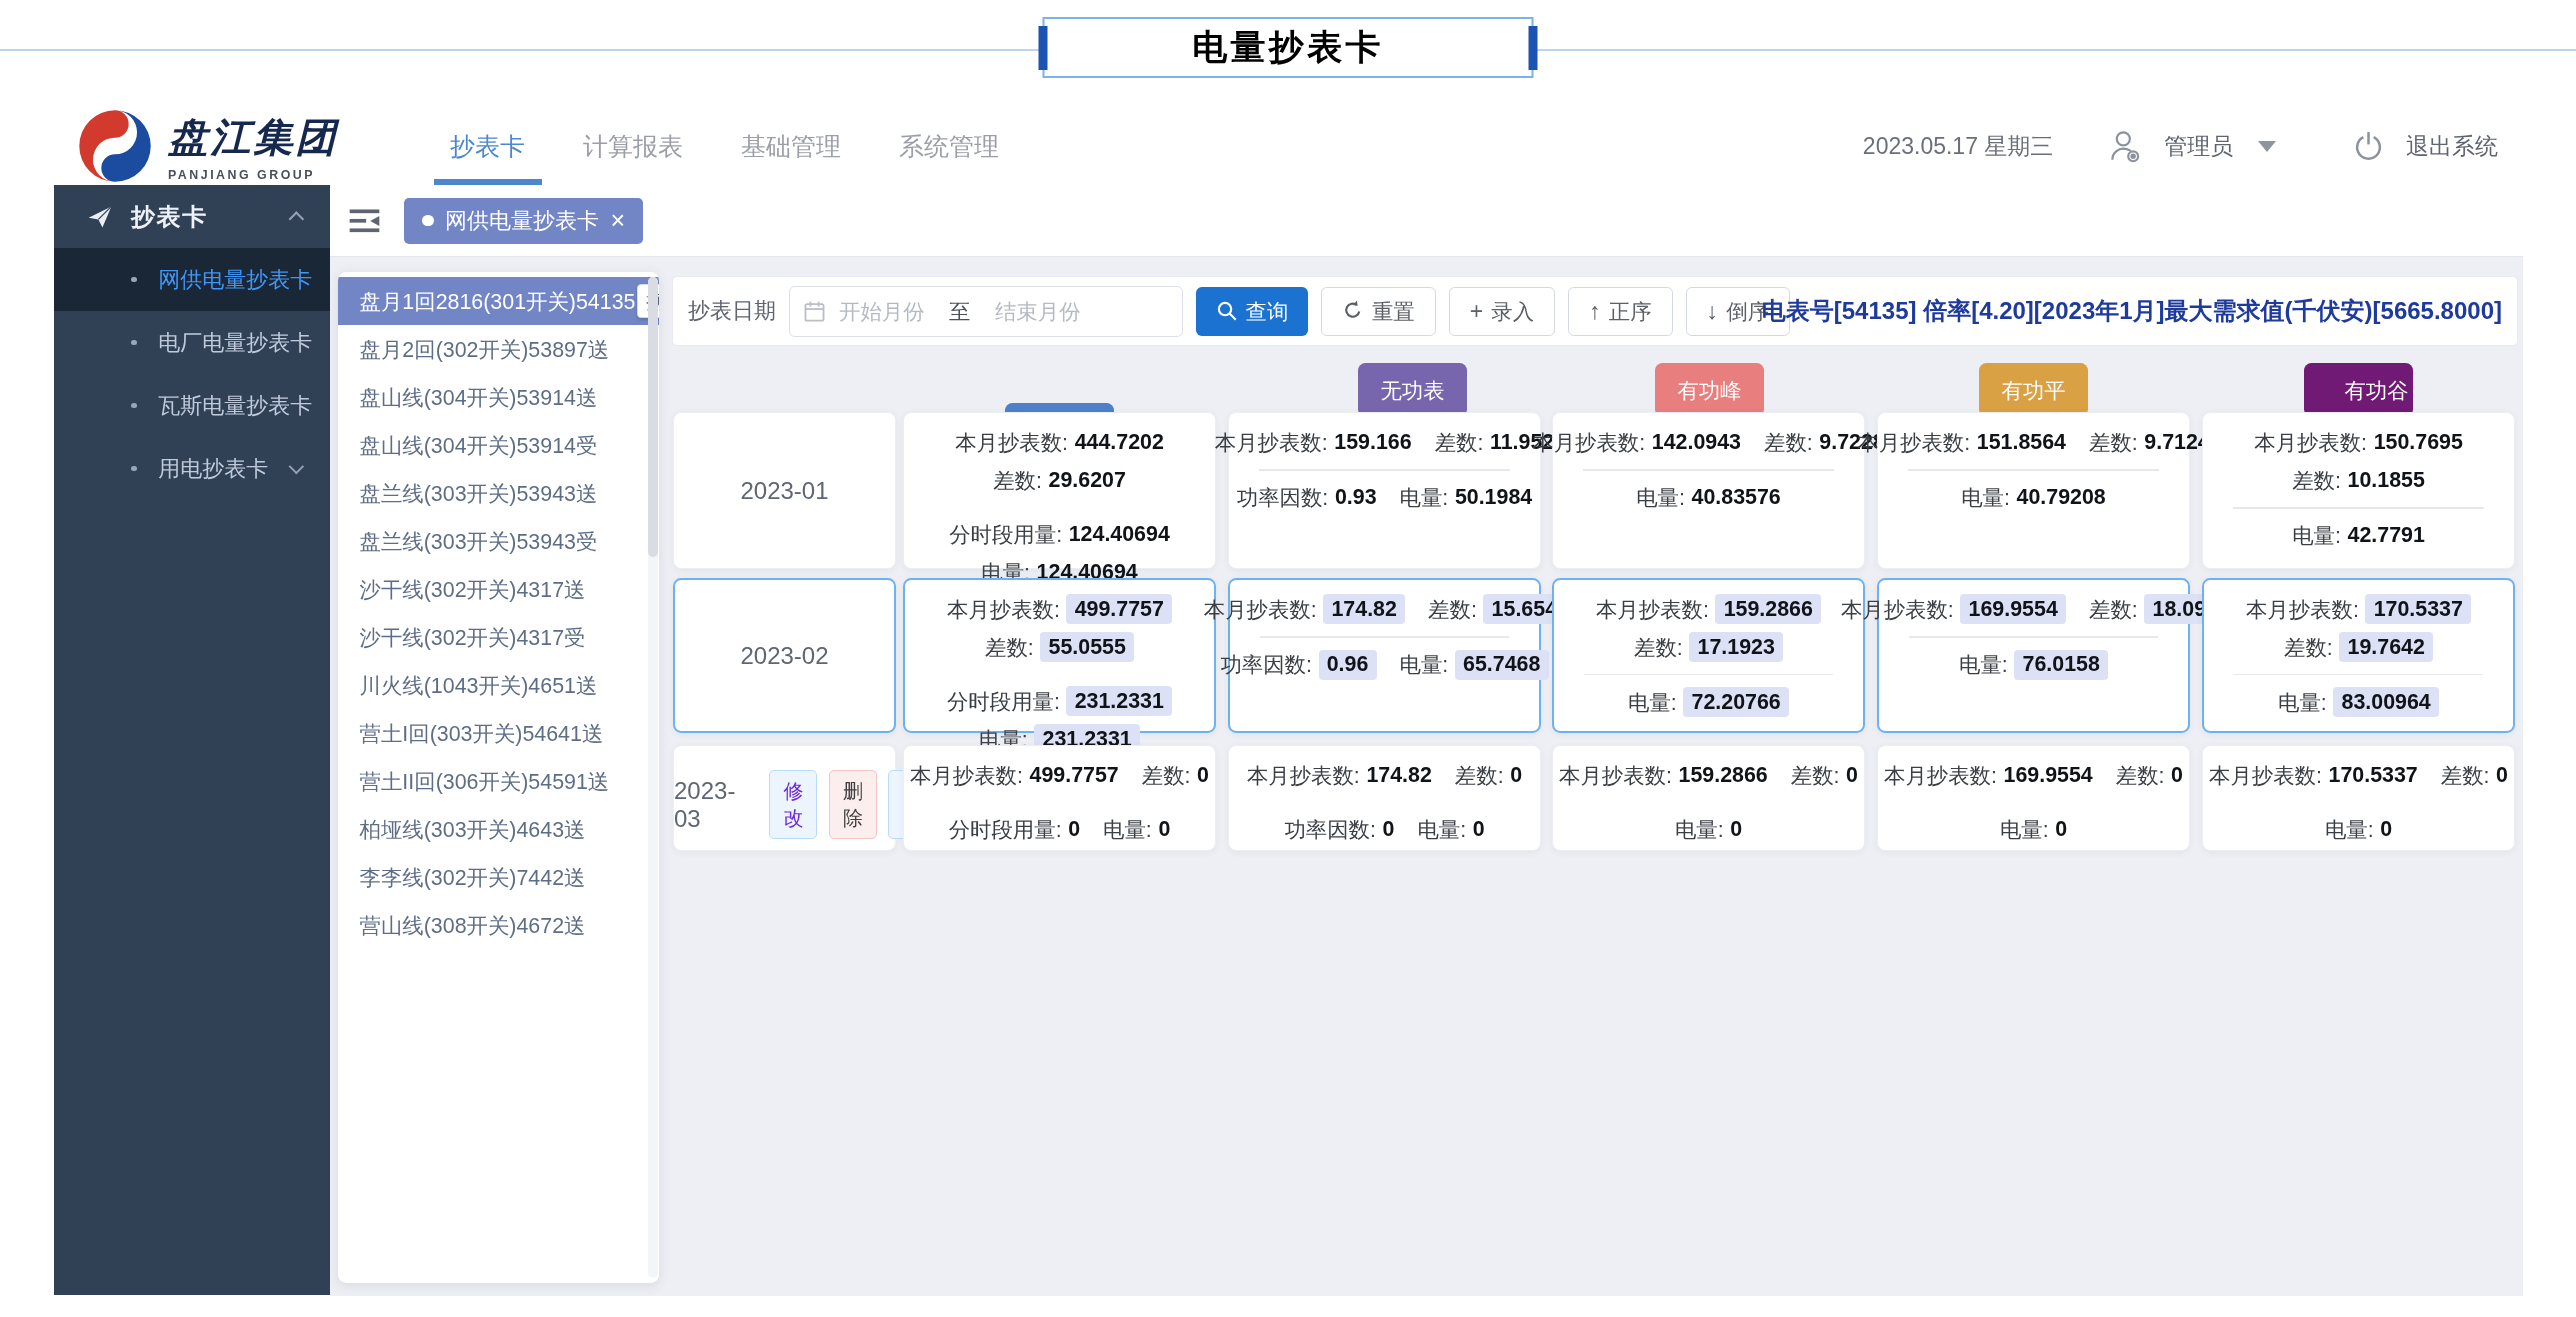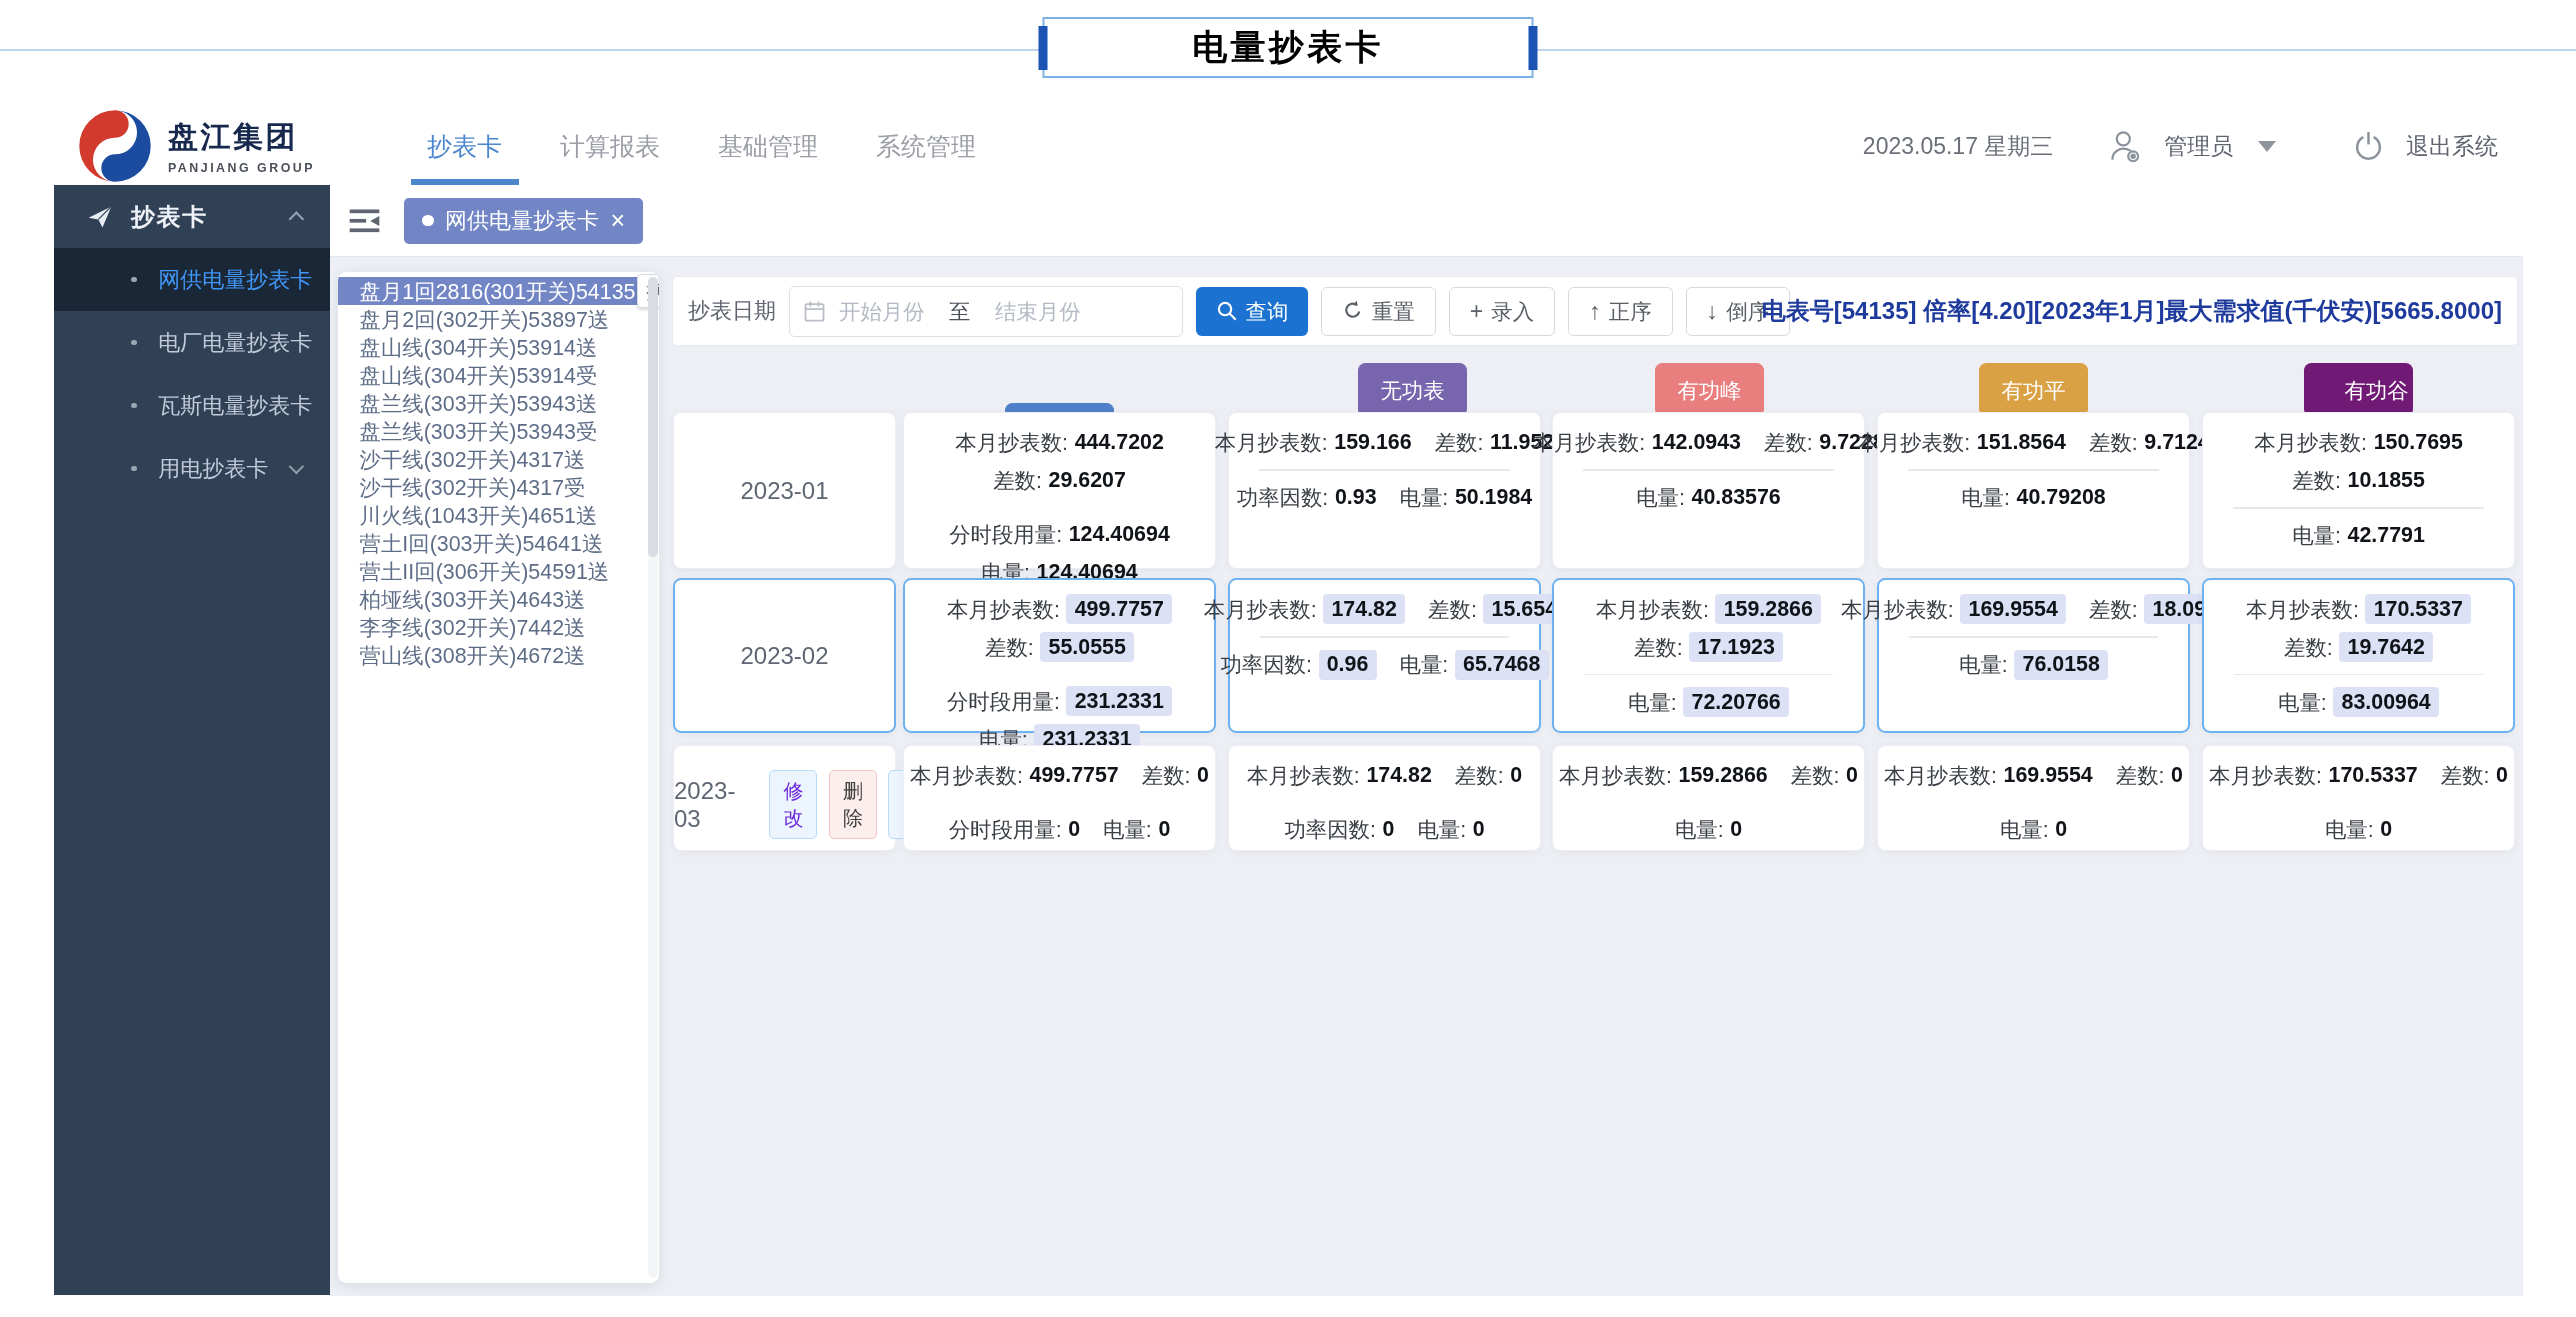--- a/index.html
+++ b/index.html
@@ -13,21 +13,21 @@
                display:flex; align-items:center; justify-content:center; }
   .title-box::before, .title-box::after { content:""; position:absolute; top:6.6px; bottom:6.6px;
                width:9px; background:#1d54b4; }
   .title-box::before { left:-5.8px; } .title-box::after { right:-5.8px; }
   .page-title { font-size:35px; font-weight:bold; color:#000; letter-spacing:3.3px; }
 
   
   .header { position:absolute; left:54px; top:107px; width:2469px; height:78px; background:#fff;
             display:flex; align-items:center; }
   .logo-wrap { display:flex; align-items:center; gap:15px; margin-left:23px; }
-  .brand-cn { font-size:30px; font-weight:bold; color:#17284e; letter-spacing:2.5px; }
+  .brand-cn { font-size:40px; font-weight:bold; color:#17284e; letter-spacing:2.5px;font-style:italic; }
   .brand-en { font-size:12.4px; color:#4a4f58; letter-spacing:2.5px; margin-top:3.3px; font-weight:bold; }
   .nav { display:flex; height:100%; margin-left:107px; gap:48px; align-items:center; }
   .nav-item { font-size:25px; color:#9b9ea6; height:100%; display:flex; align-items:center;
               position:relative; cursor:pointer; padding:0 5px; }
   .nav-item.active { color:#4c87cd; }
   .nav-item.active::after { content:""; position:absolute; left:-11.5px; right:-11.5px; bottom:0;
               height:5.8px; background:#4c87cd; }
   .hdr-right { margin-left:auto; display:flex; align-items:center; gap:21.4px; margin-right:25px; }
   .hdr-date { font-size:23px; color:#6a6f78; margin-right:33px; }
   .hdr-text { font-size:23px; color:#5f6470; }
@@ -55,21 +55,21 @@
   .tab-dot { width:11.5px; height:11.5px; border-radius:50%; background:#fff; }
   .tab-close { font-size:25px; line-height:1; cursor:pointer; }
   .tab-close::before { content:"×"; }
 
   
   .content { position:absolute; left:330px; top:257px; width:2193px; height:1039px; background:#edeff4; }
 
   
   .list-card { position:absolute; left:8.2px; top:15px; width:321px; height:1011px; background:#fff;
                border-radius:8.2px; box-shadow:0 2.5px 11.5px rgba(60,70,90,.12); padding-top:5px; overflow:hidden; }
-  .m-item { height:28px; display:flex; align-items:center; padding:0 11.5px 0 21.4px; font-size:21.4px;
+  .m-item { height:48px; display:flex; align-items:center; padding:0 11.5px 0 21.4px; font-size:21.4px;
             color:#5e6d87; cursor:pointer; white-space:nowrap; }
   .m-item.selected { background:#7286c6; color:#fff; }
   .m-badge { margin-left:1.6px; background:#fff; border:1.6px solid #d7dbe2; border-radius:4.1px;
              padding:2.5px 8.2px; font-size:20px; color:#5a6170; box-shadow:0 1.6px 3.3px rgba(0,0,0,.15); }
   .list-scroll { position:absolute; right:1.6px; top:5px; bottom:5px; width:10px; background:#f4f5f7; border-radius:5px; }
   .list-thumb { position:absolute; right:0; top:0; width:10px; height:280px; background:#d9dde3; border-radius:5px; }
 
   
   .toolbar { position:absolute; left:342px; top:19px; width:1846px; height:70px; background:#fff;
              border:0.8px solid #e7eaf1; border-radius:5px; display:flex; align-items:center;

